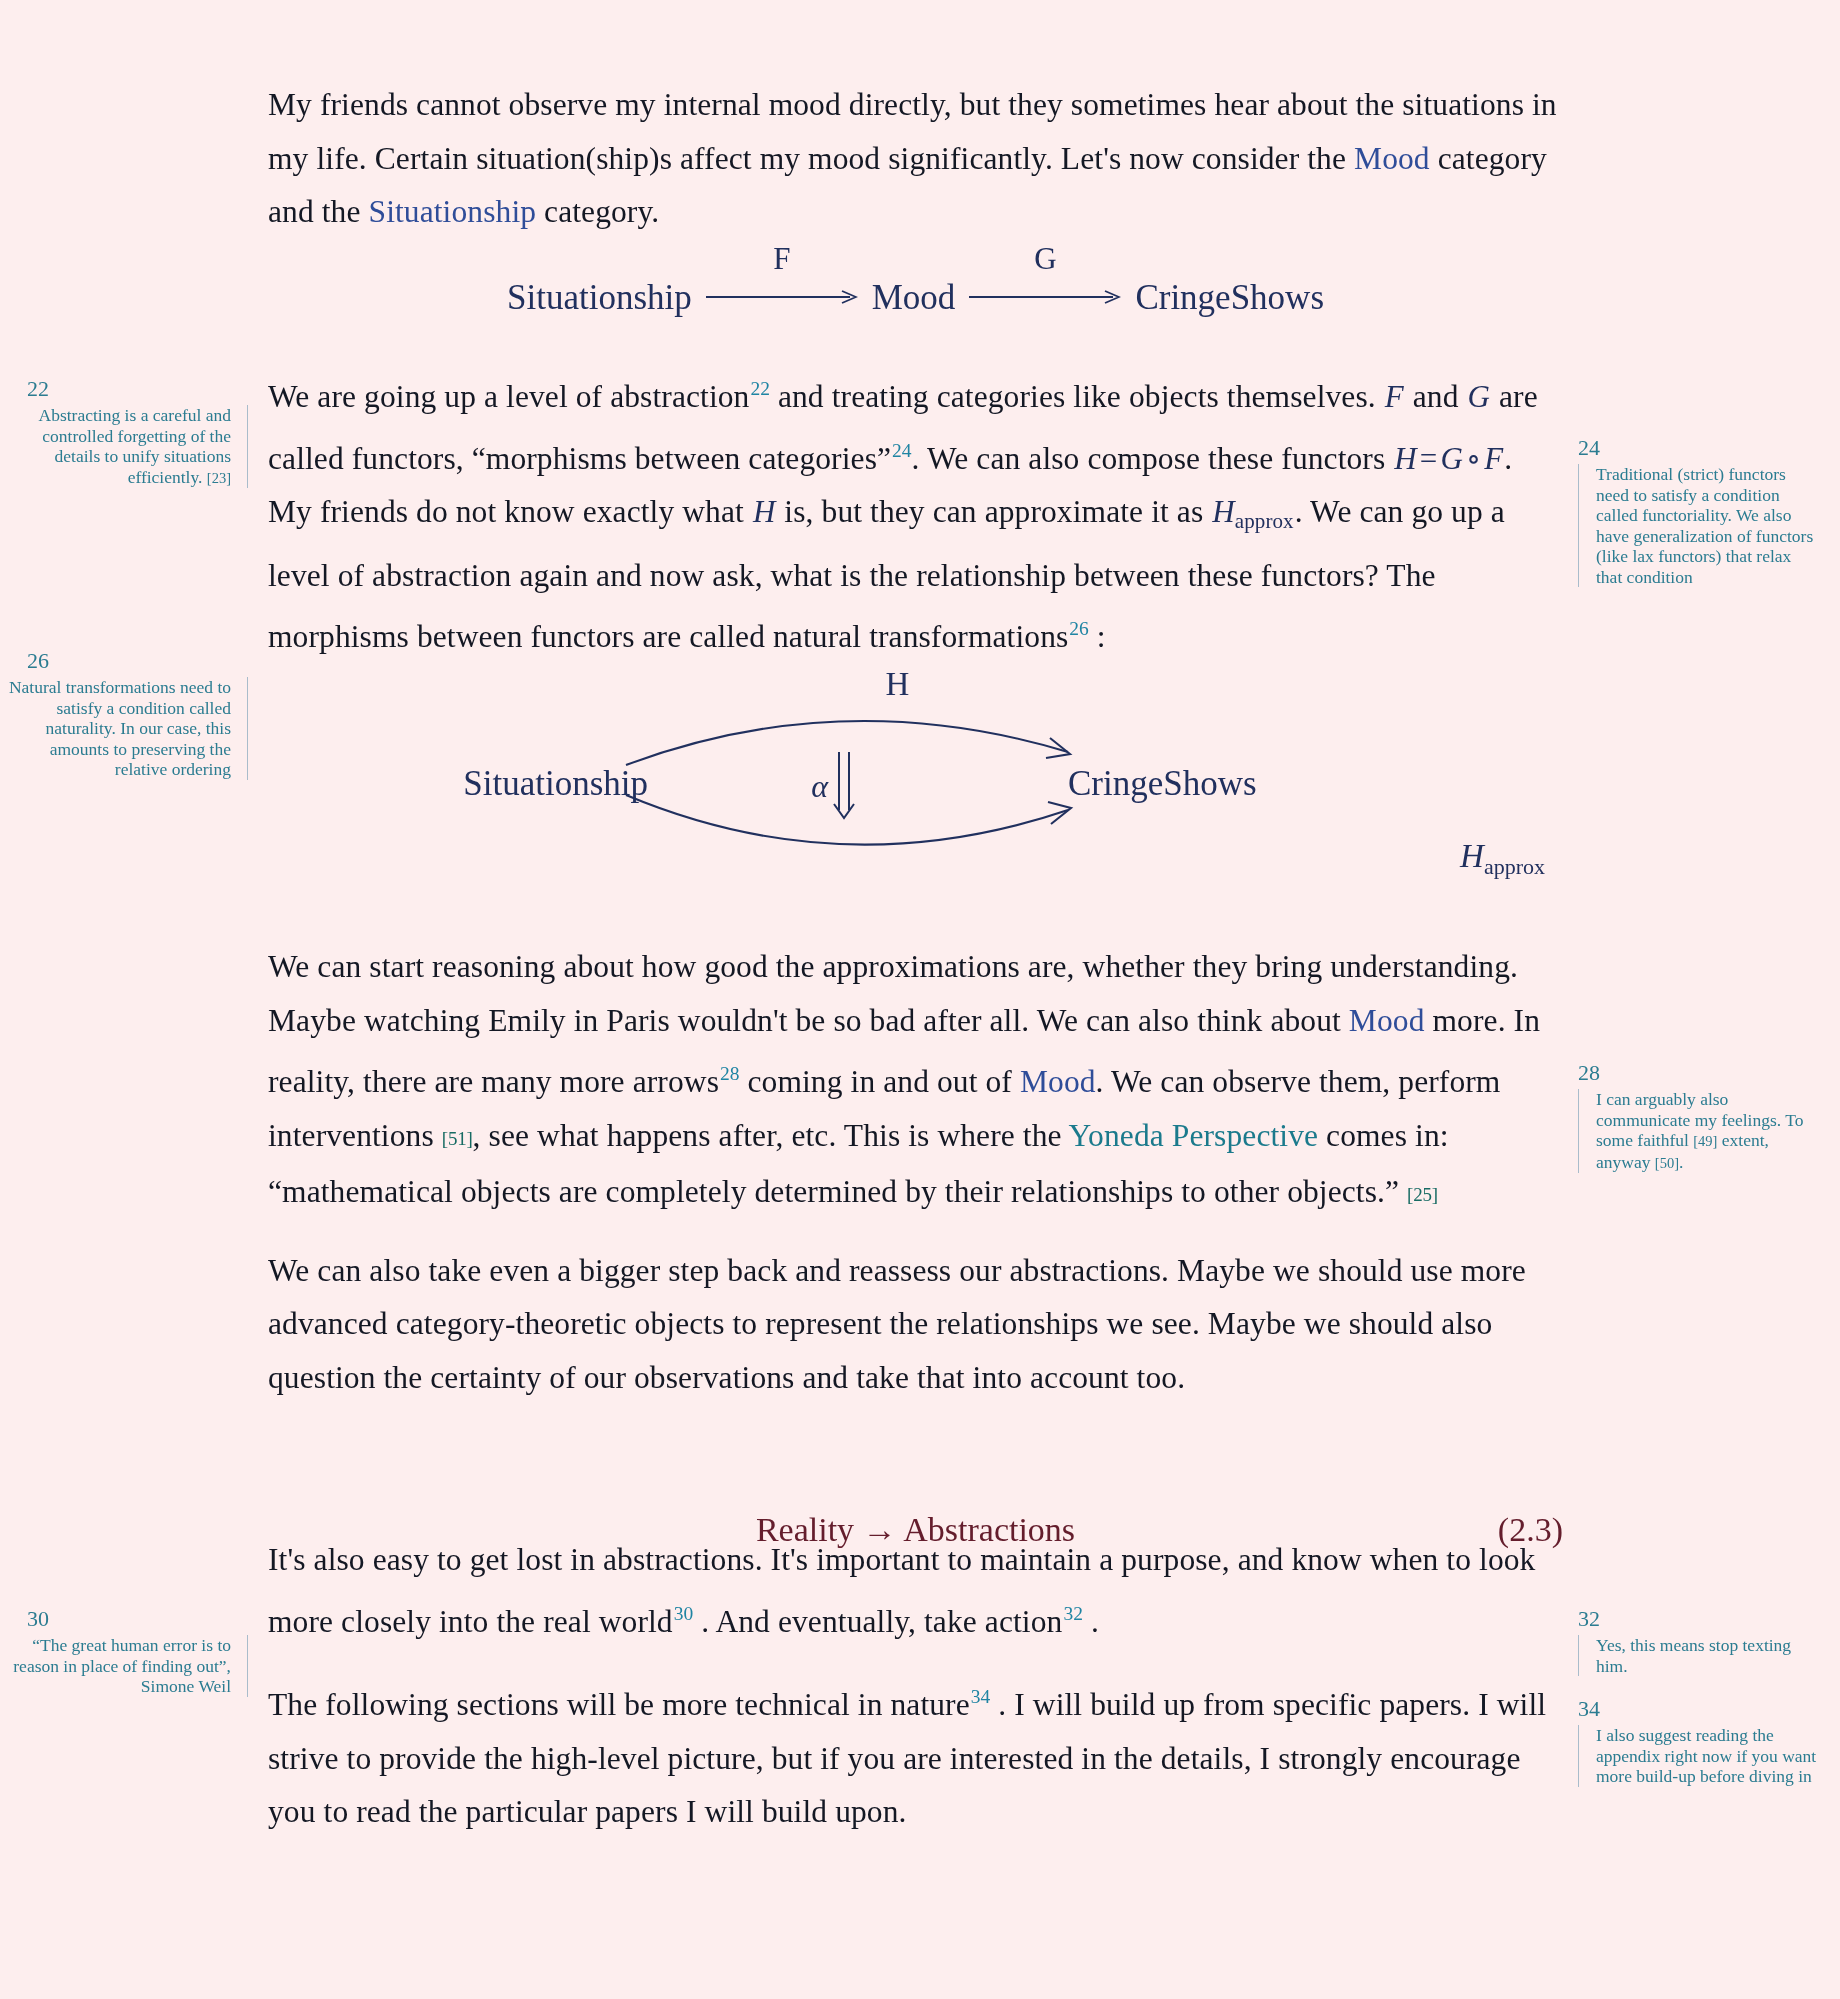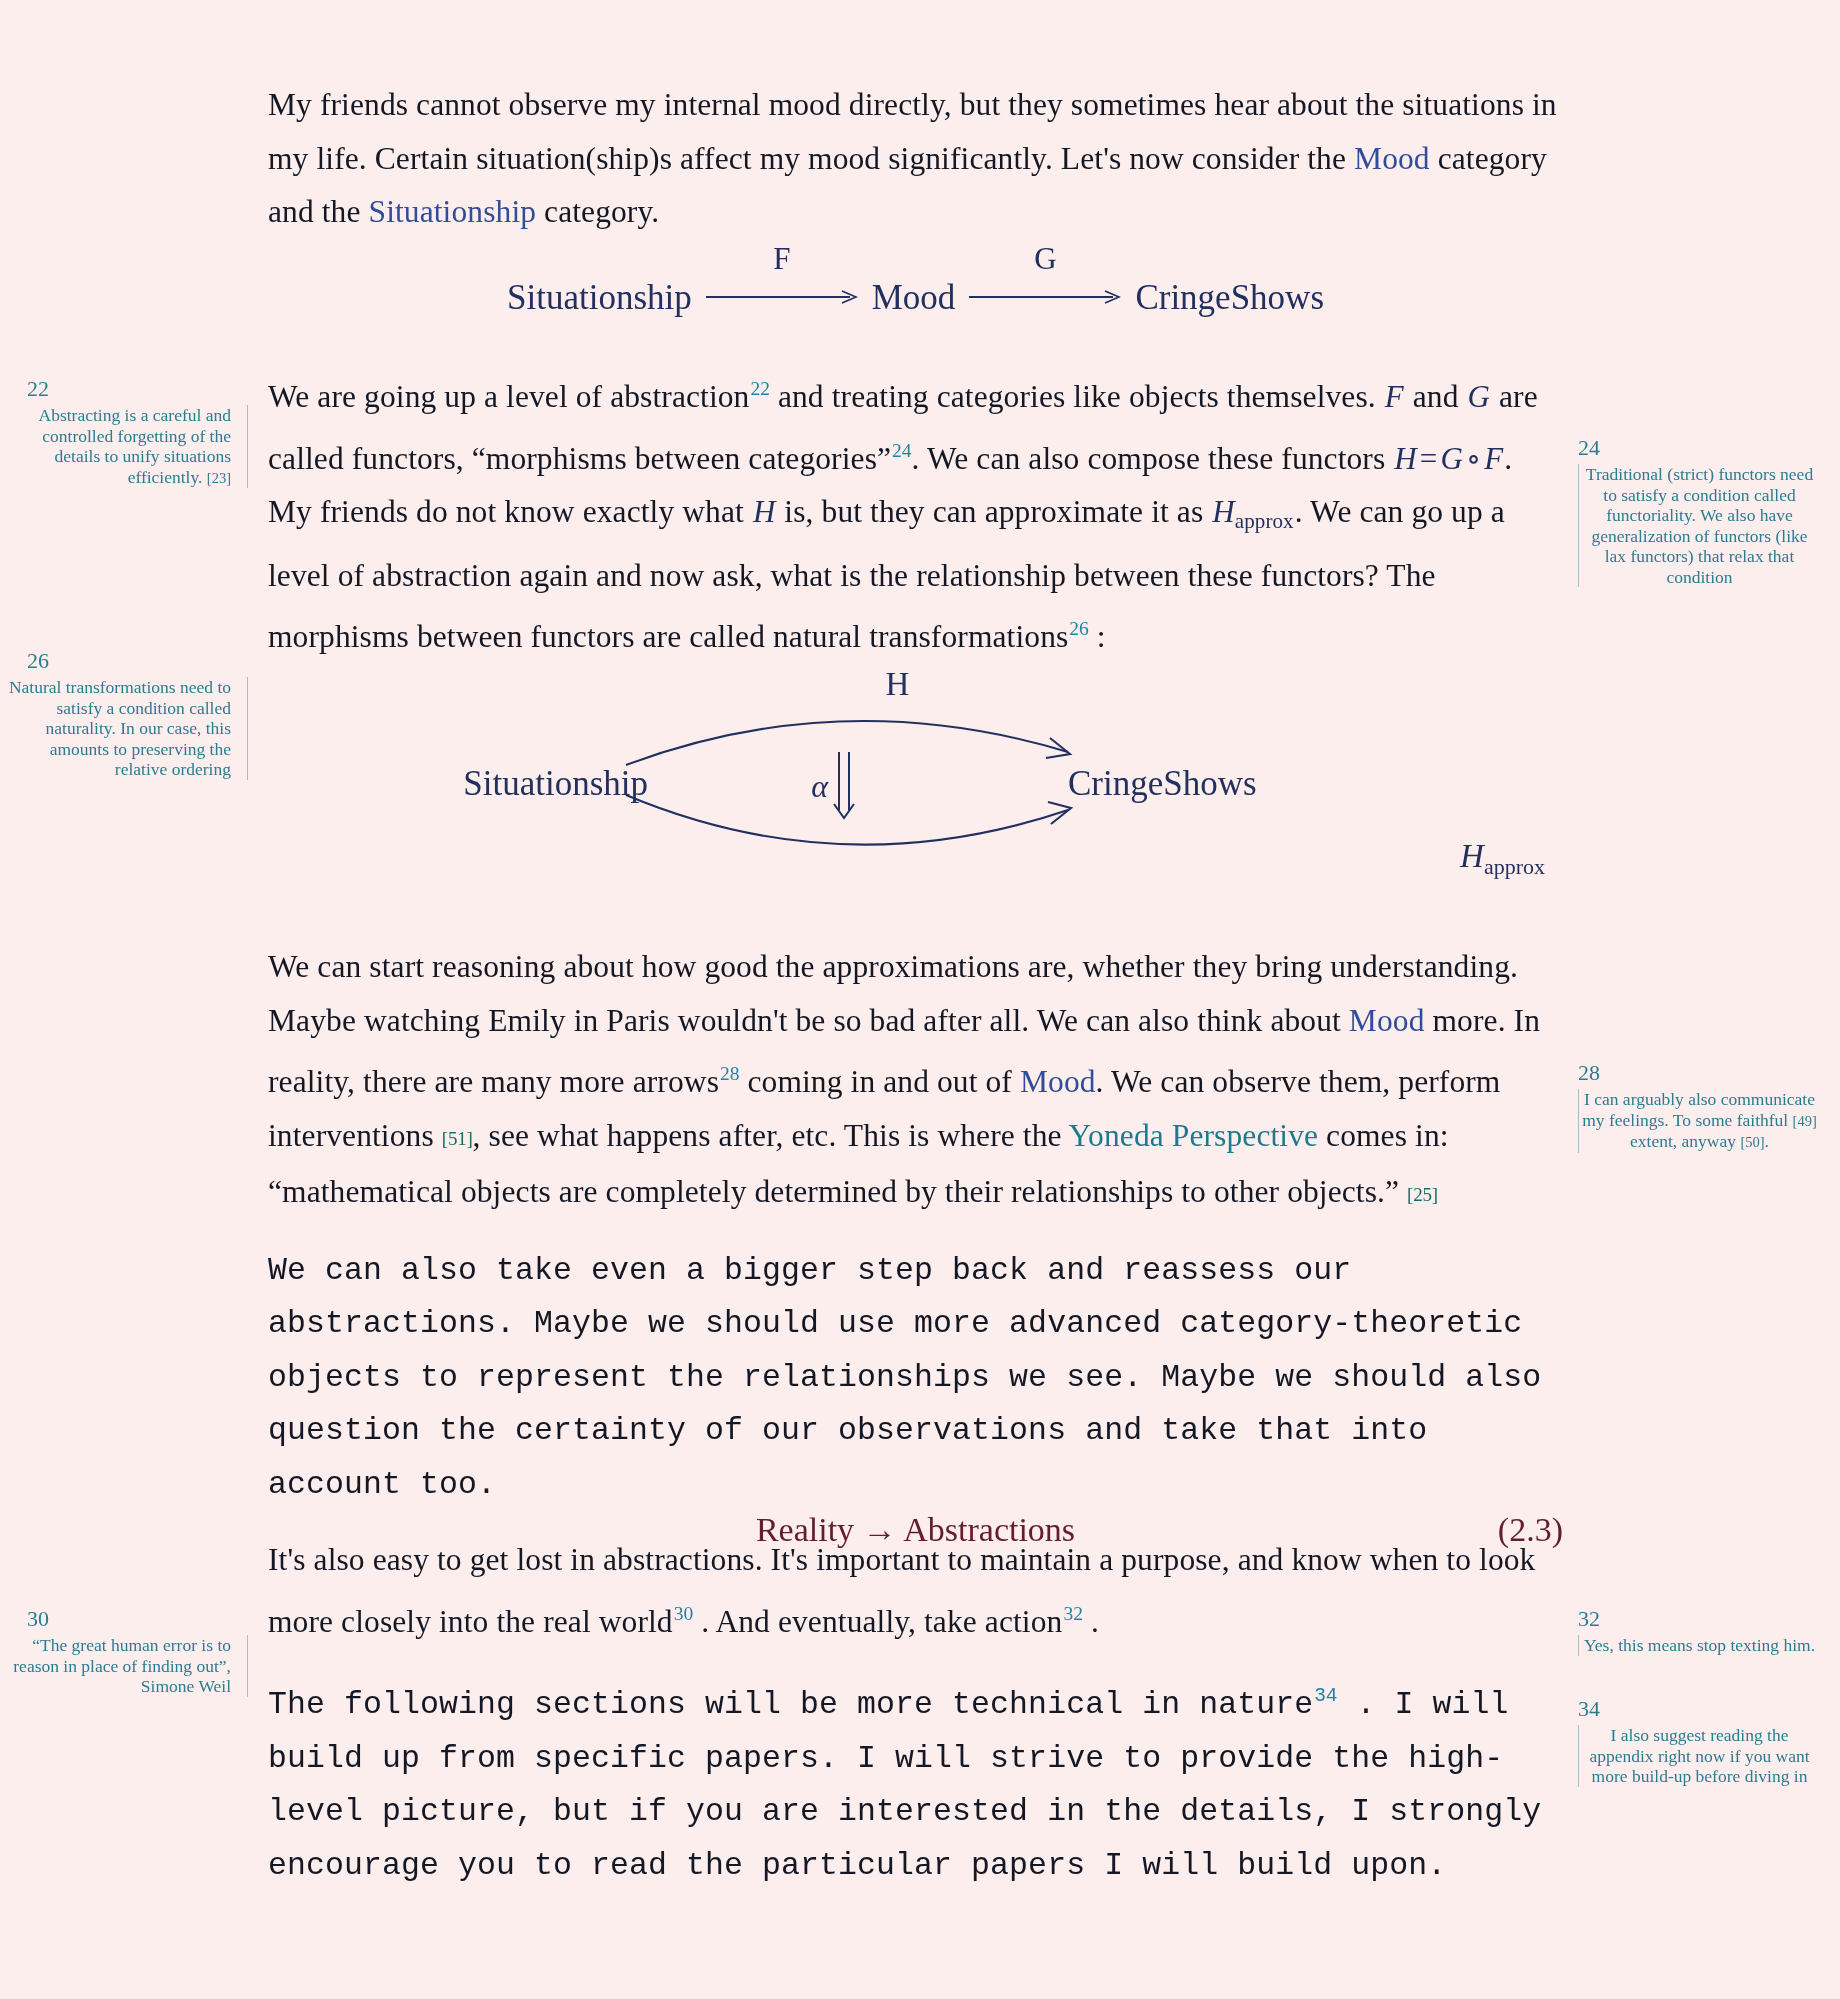--- a/index.html
+++ b/index.html
@@ -30,21 +30,21 @@
     width: 1295px;
   }
 
   p.para {
     margin: 0 0 0px 0;
     font-size: 31.5px;
     line-height: 53.5px;
     color: #141824;
     letter-spacing: 0.1px;
   }
-  p.para + p.para { margin-top: 17px; font-family: Liberation Mono, monospace; }
+  p.para + p.para { margin-top: 17px; }
 
   .lnk-blue {
     color: #2f4d99;
   }
   .lnk-teal {
     color: #1b7a8c;
   }
   .cite {
     color: #176b63;
     font-size: 19px;
@@ -173,21 +173,22 @@
     padding-right: 16px;
     border-right: 1.6px solid #a9bccb;
   }
 
   .note-right {
     left: 1578px;
     width: 252px;
   }
   .note-right .num { text-align: left; padding-left: 0px; }
   .note-right .body {
-    text-align: center;
+    text-align: left;
+    padding-left: 17px;
     border-left: 1.6px solid #a9bccb;
     padding-right: 10px;
   }
   .note .sub-cite {
     font-size: 14.5px;
     color: #2b7c91;
   }
 </style>
 </head>
 <body>

